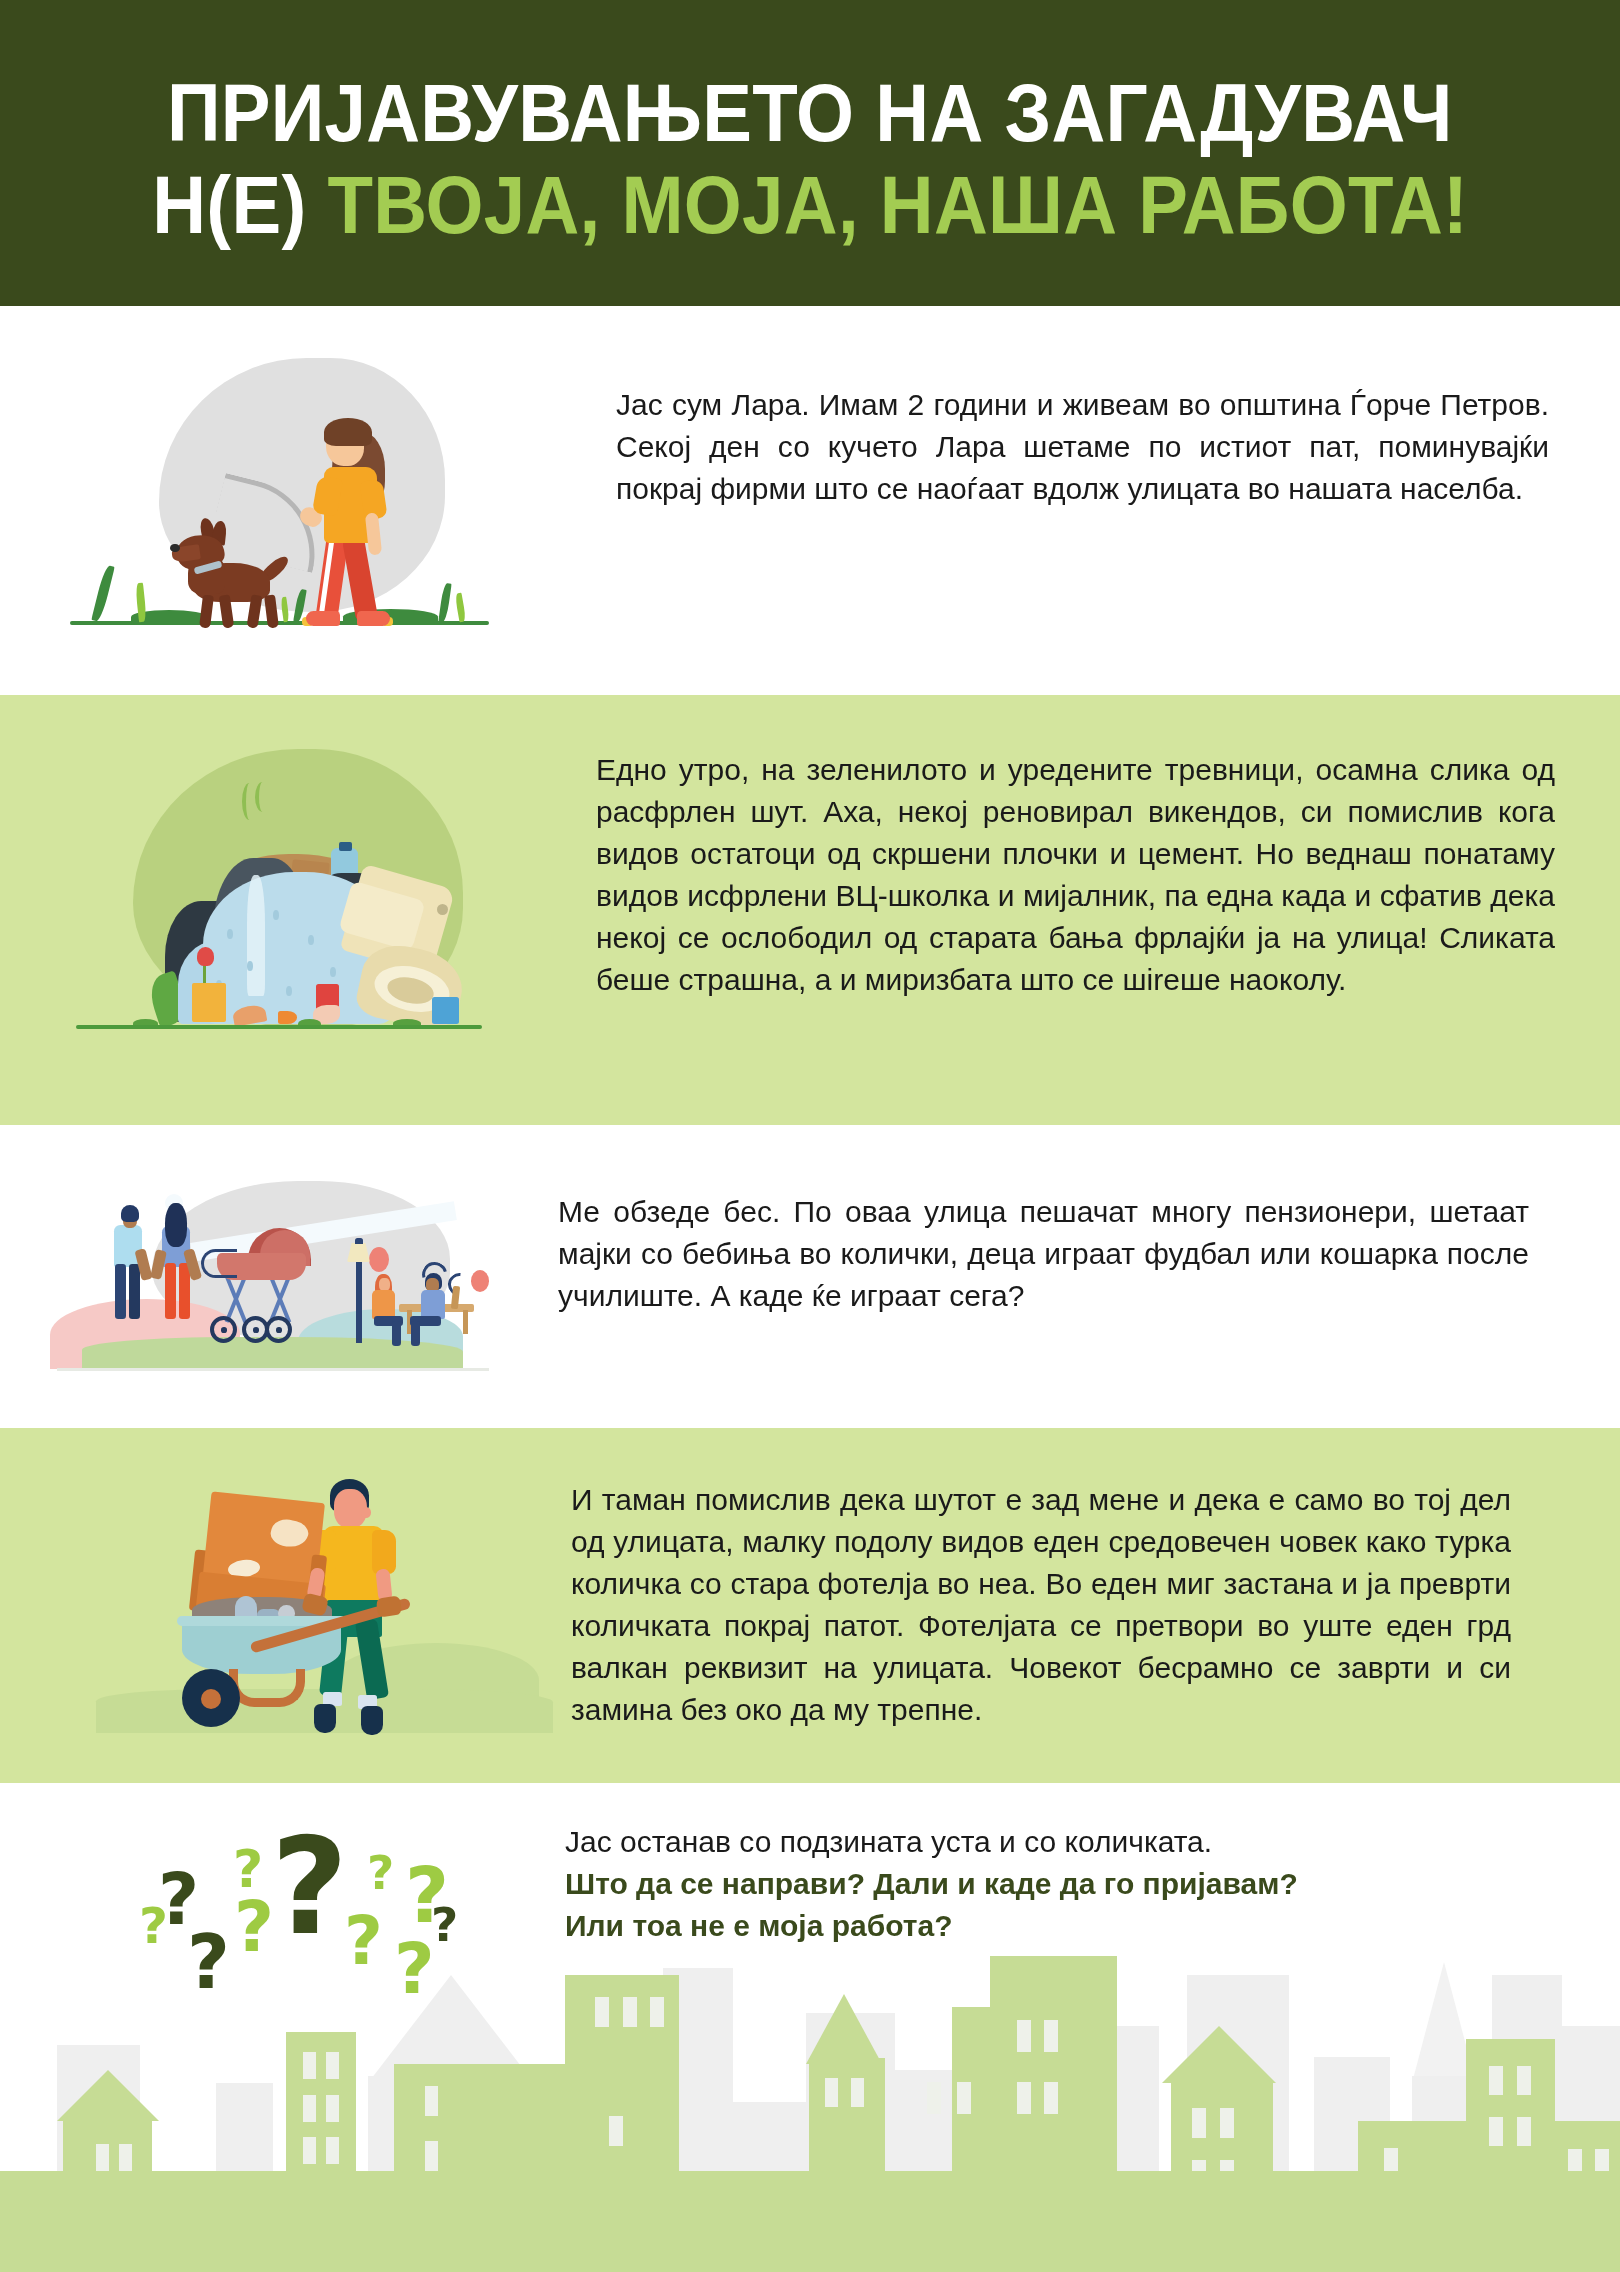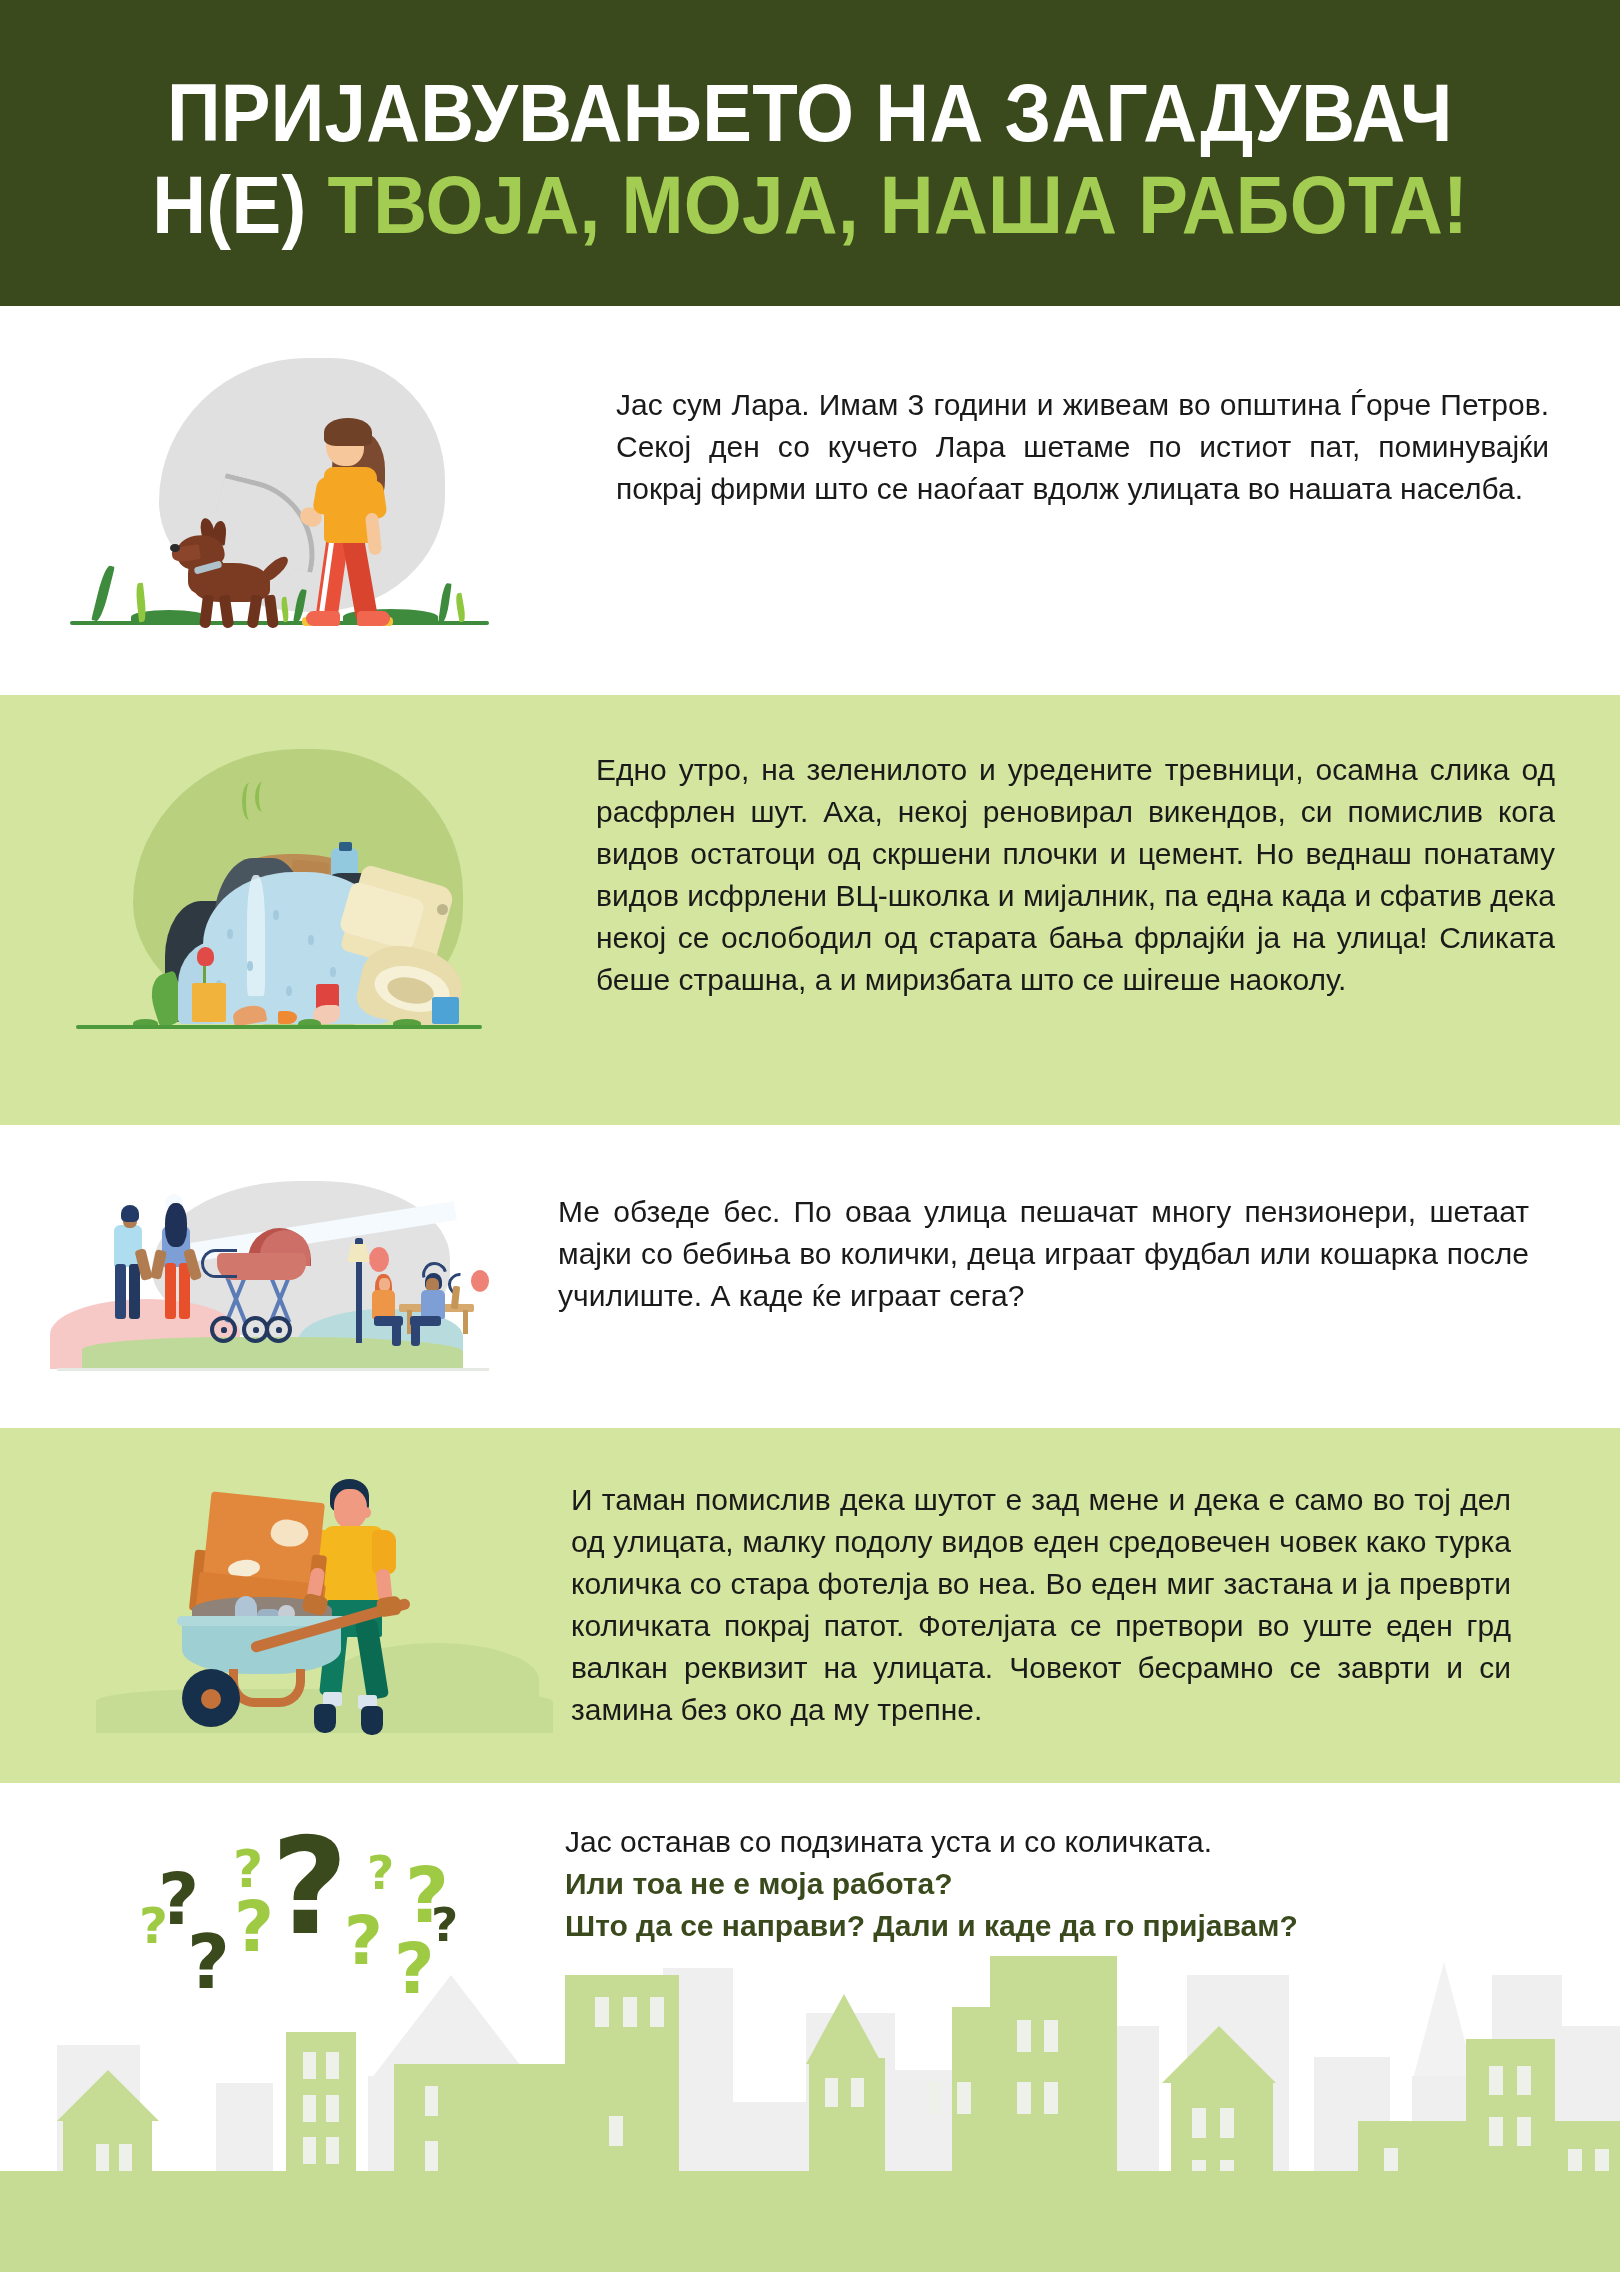--- a/index.html
+++ b/index.html
@@ -507,21 +507,21 @@
     <div class="w-shoe1"></div>
     <div class="w-shoe-a" style="left:312px;"></div>
     <div class="w-shoe2"></div>
     <div class="w-torso"></div>
     <div class="w-sleeve1"></div>
     <div class="w-sleeve2"></div>
     <div class="w-arm2"></div>
     <div class="w-head"></div>
     <div class="w-hair-t"></div>
   </div>
-  <div class="copy" style="margin-left:127px; margin-top:32px; max-width:940px;">Јас сум Лара. Имам 3 години и живеам во општина Ѓорче Петров. Секој ден со кучето Лара шетаме по истиот пат, поминувајќи покрај фирми што се наоѓаат вдолж улицата во нашата населба.</div>
+  <div class="copy" style="margin-left:127px; margin-top:32px; max-width:940px;">Јас сум Лара. Имам 2 години и живеам во општина Ѓорче Петров. Секој ден со кучето Лара шетаме по истиот пат, поминувајќи покрај фирми што се наоѓаат вдолж улицата во нашата населба.</div>
 </div>
 
 <div class="row" style="left:57px; top:730px; width:1498px;">
   <div class="art ill2">
     <div class="blob2"></div>
     <div class="smoke" style="left:185px; bottom:246px;"></div>
     <div class="smoke" style="left:198px; bottom:254px; height:30.5px;"></div>
     <div class="pile-top"></div>
     <div class="pile-box1"></div>
     <div class="pile-box2"></div>
@@ -680,17 +680,17 @@
     <span class="qm" style="left:284px; top:46px;  font-size:76px; color:#9ECB43;">?</span>
     <span class="qm" style="left:18px;  top:89px; font-size:50px;  color:#9ECB43;">?</span>
     <span class="qm" style="left:113px; top:81px; font-size:69px; color:#9ECB43;">?</span>
     <span class="qm" style="left:66px; top:113px; font-size:74px; color:#3A4A1C;">?</span>
     <span class="qm" style="left:223px; top:96px; font-size:67px; color:#9ECB43;">?</span>
     <span class="qm" style="left:310px; top:89px; font-size:47px;  color:#3A4A1C;">?</span>
     <span class="qm" style="left:273px; top:122px; font-size:70px; color:#9ECB43;">?</span>
   </div>
   <div class="copy last-left" style="margin-left:38px; margin-top:9px; max-width:978px;">
     <span>Јас останав со подзината уста и со количката.</span>
+    <span class="q-bold">Што да се направи?  Дали и каде да го пријавам?</span>
     <span class="q-bold">Или тоа не е моја работа?</span>
-    <span class="q-bold">Што да се направи?  Дали и каде да го пријавам?</span>
   </div>
 </div>
 
 
 </body></html>

